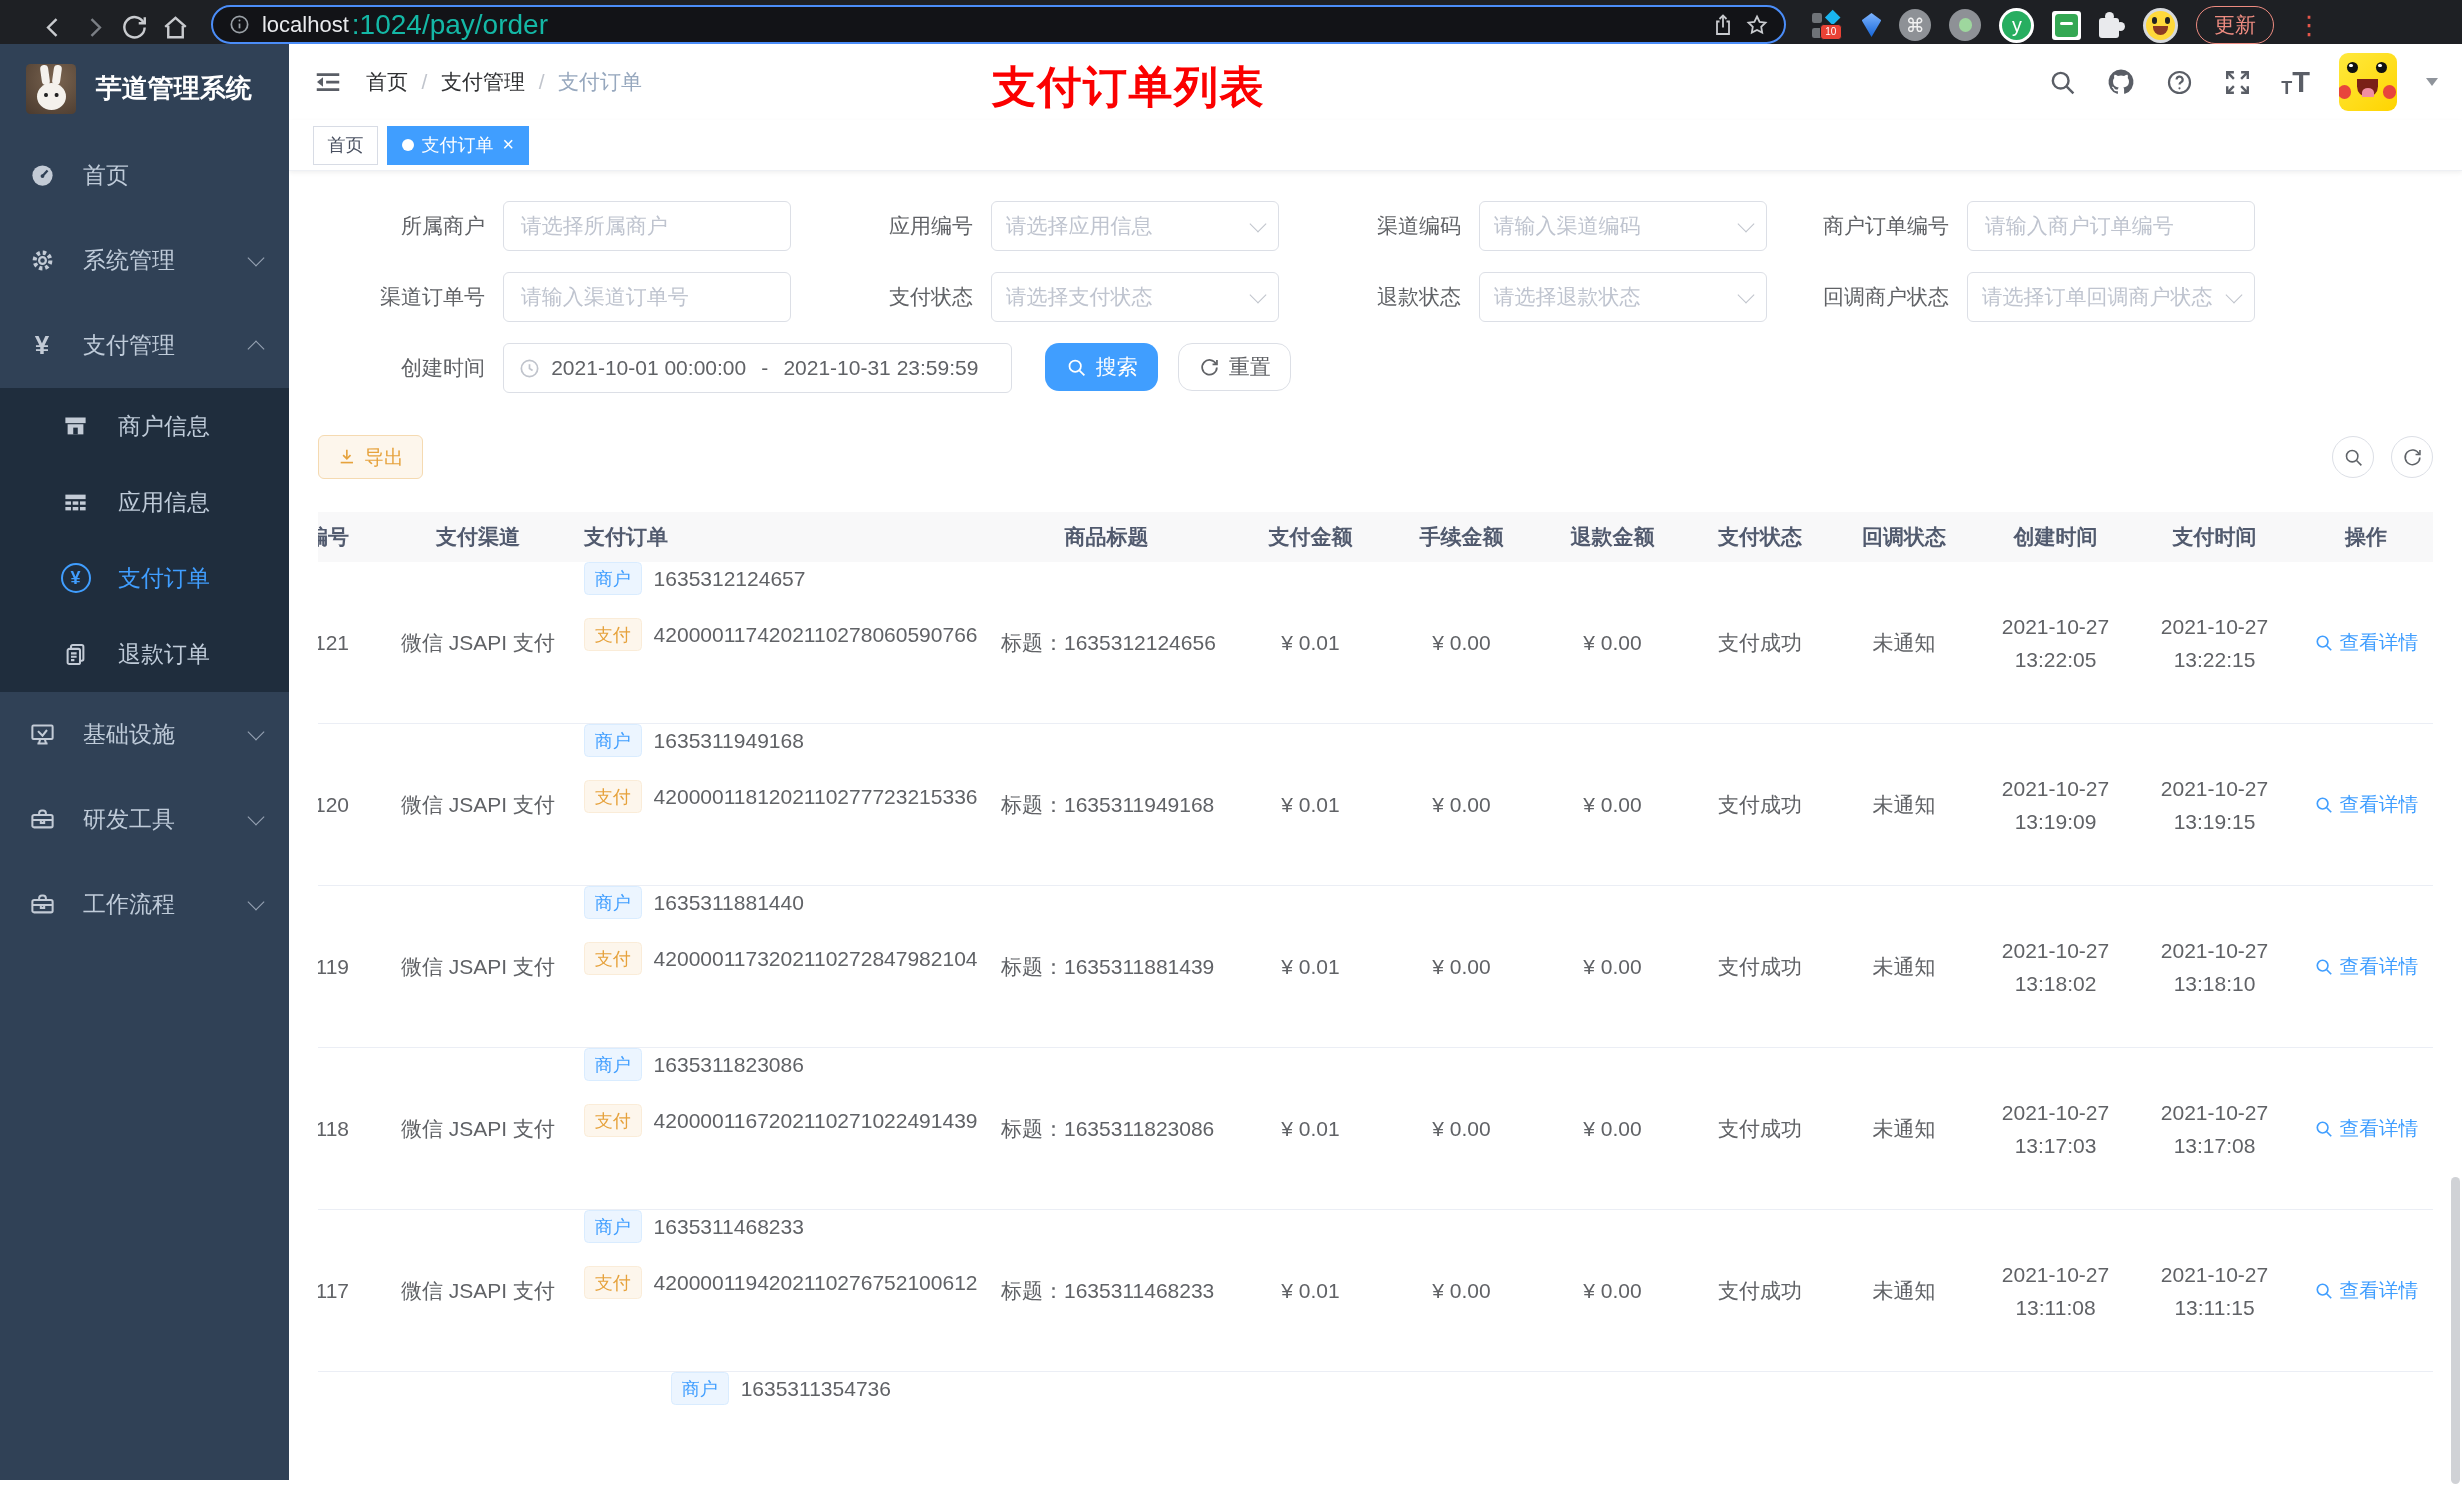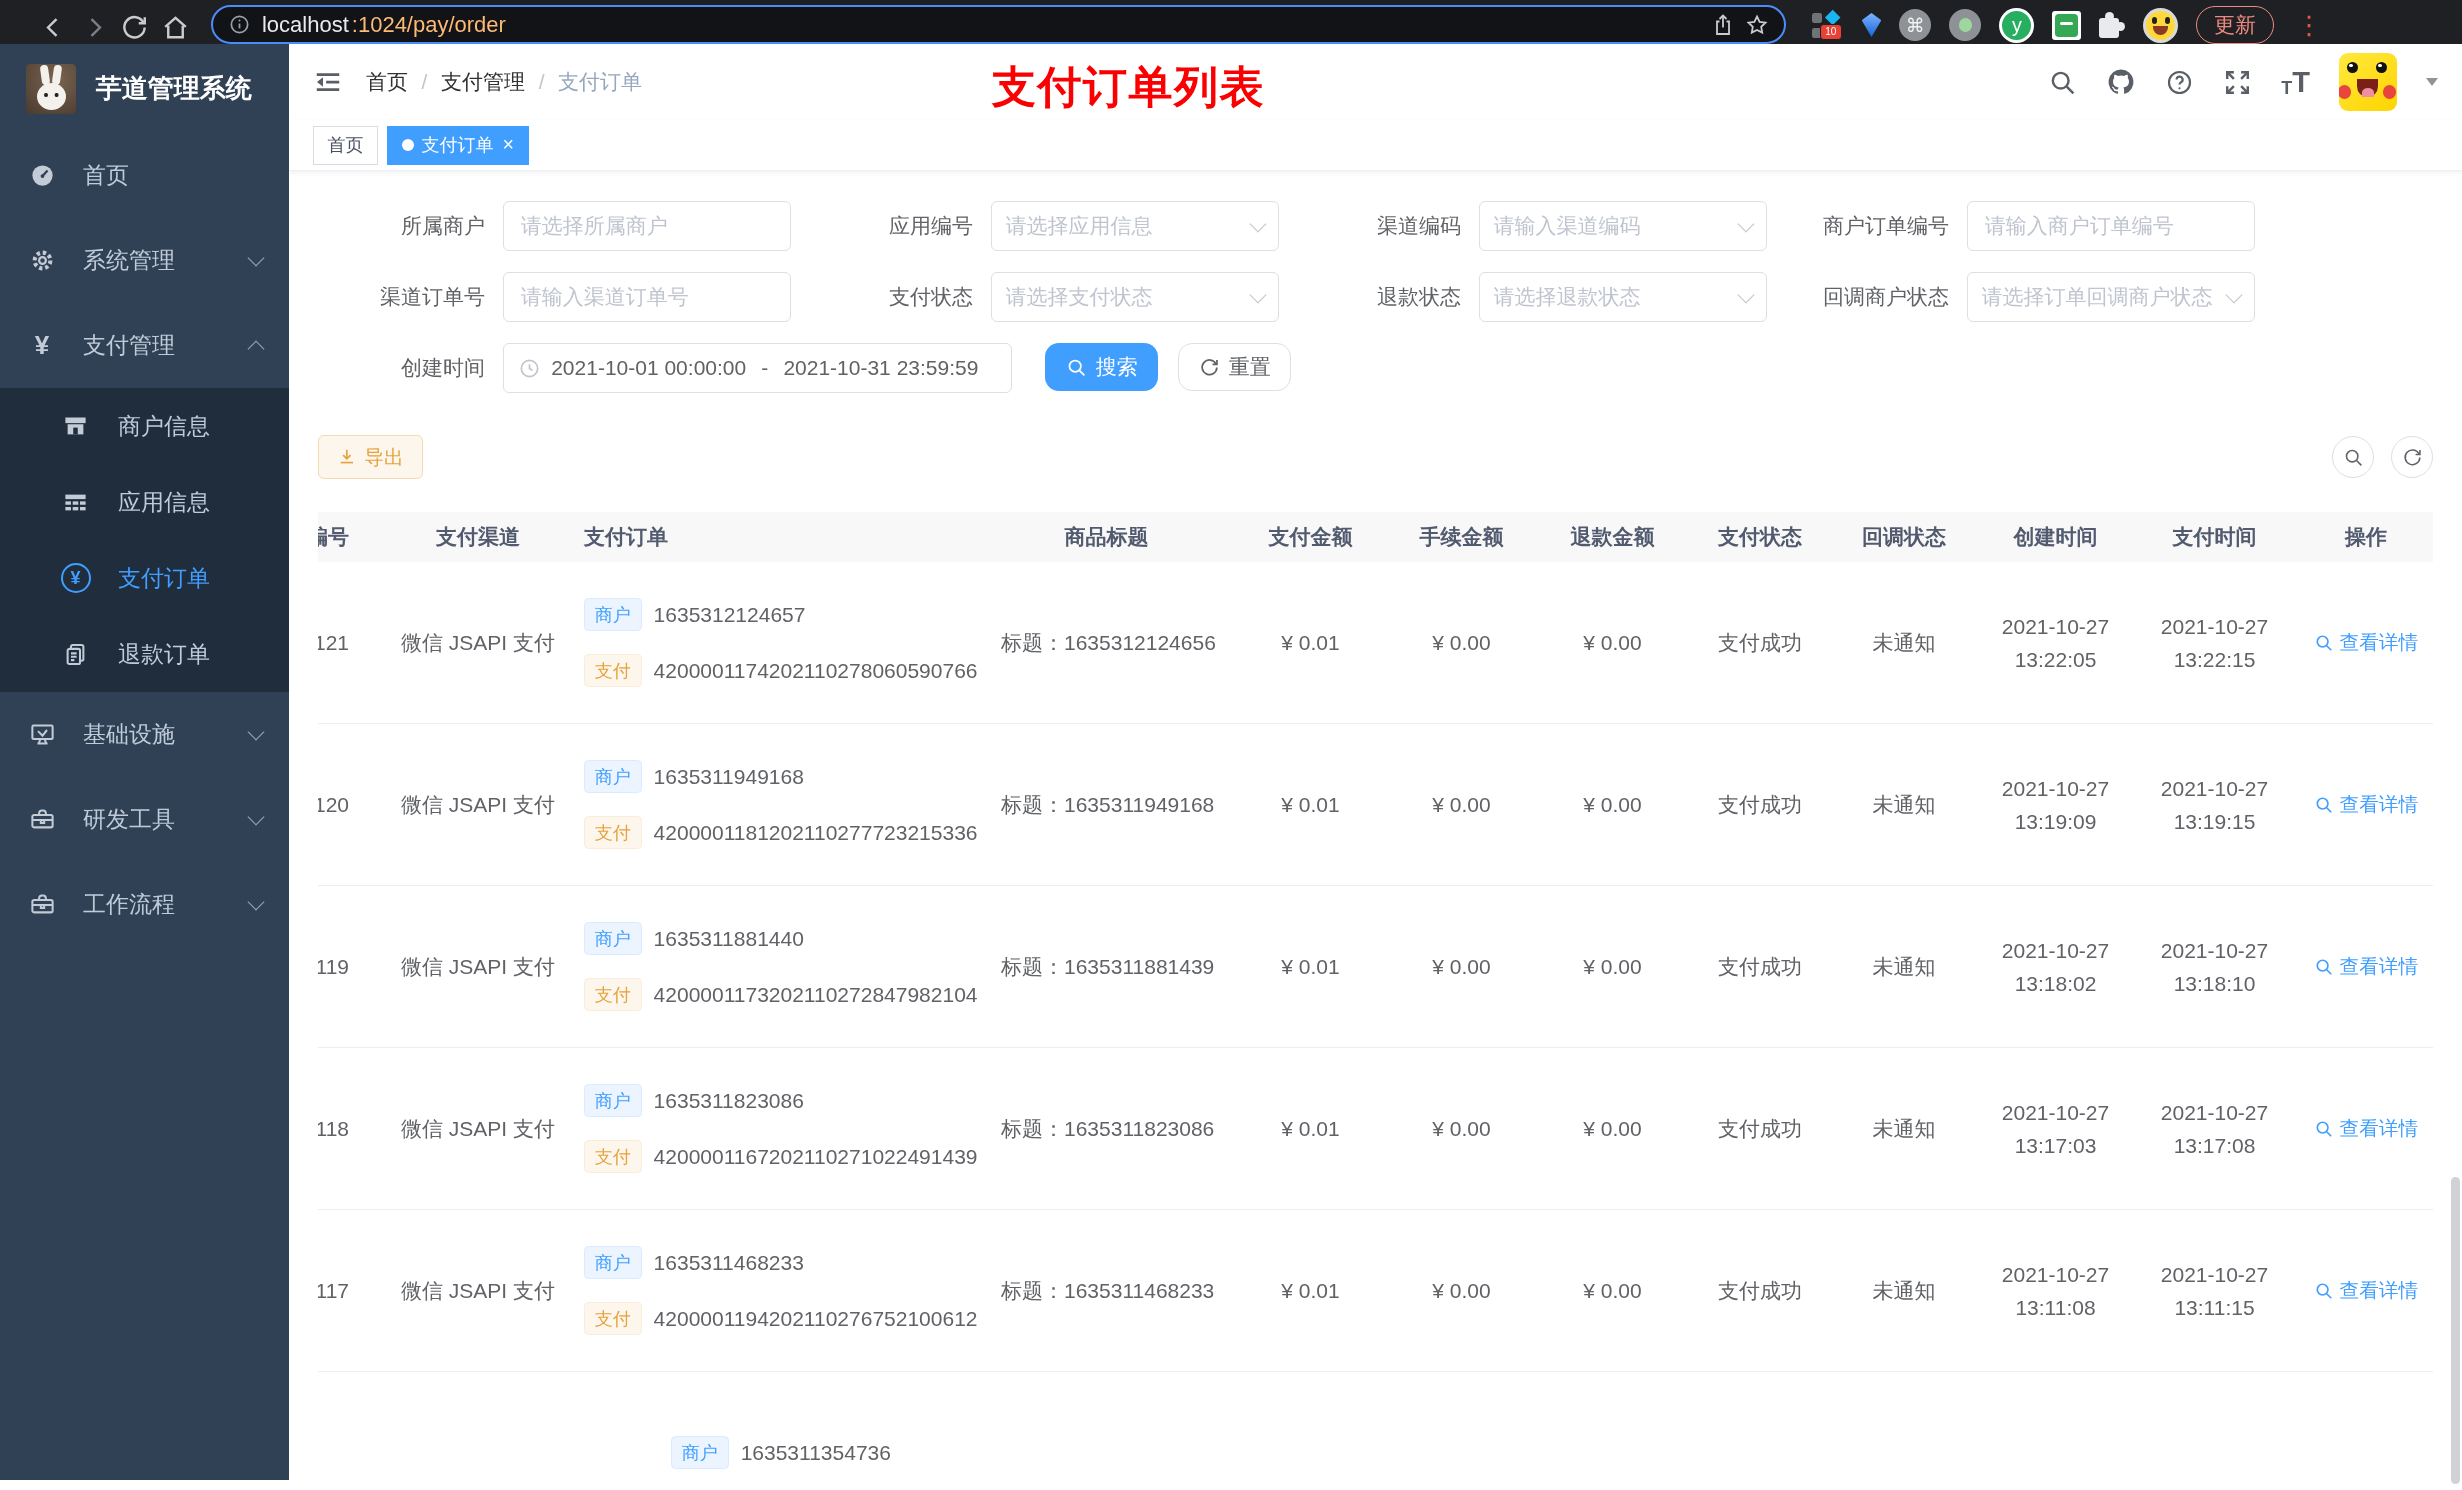--- a/index.html
+++ b/index.html
@@ -3,21 +3,21 @@
 <meta charset="utf-8">
 <style>
   *{box-sizing:border-box;margin:0;padding:0}
   html,body{width:2462px;height:1490px;overflow:hidden;font-family:"Liberation Sans","DejaVu Sans",sans-serif;background:#fff}
   .ic{display:block}
   
   .chrome{height:44px;background:#1e2024;display:flex;align-items:flex-end;padding:0 37px;gap:7.6px}
   .nav-ic{width:33px;height:33px;color:#c9cbcf;display:flex;align-items:center;justify-content:center;flex:none}
   .omnibox{flex:1;max-width:1575px;height:39px;margin:0 16.7px 0 12px;background:#121317;border:2.3px solid #4b8df8;border-radius:21px;display:flex;align-items:center;padding:0 15px;gap:10.6px;color:#9aa0a6}
   .omnibox .host{color:#e9eaed;font-size:22px}
-  .omnibox .rest{color:#fdba74;font-size:22px}
+  .omnibox .rest{color:#14b8a6;font-size:28px}
   .omni-spacer{flex:1}
   .ext-zone{display:flex;align-items:center;gap:18px}
   .ext-squares{width:33px;height:36px;position:relative;flex:none}
   .ext-squares i{position:absolute;background:#6f7378;width:9.8px;height:9.8px;border-radius:2.3px;left:1.5px}
   .ext-squares i.a{top:6px}.ext-squares i.b{top:21px}
   .ext-squares .dia{position:absolute;width:11.4px;height:11.4px;background:#19b5f1;transform:rotate(45deg);left:16px;top:4.5px}
   .ext-badge{position:absolute;left:9px;top:16.7px;background:#e94235;color:#fff;font-size:10px;padding:1.5px 4.5px;border-radius:3.8px;border:1.5px solid #1e2024}
   .gem{width:19.7px;height:24px;background:linear-gradient(180deg,#7db4ff,#1565d8);clip-path:polygon(50% 0,100% 30%,50% 100%,0 30%);flex:none}
   .gray-circle{width:32px;height:32px;border-radius:50%;background:#8e9196;color:#f1f1f1;display:flex;align-items:center;justify-content:center;font-size:19px;flex:none}
   .dot-circle{width:32px;height:32px;border-radius:50%;background:#8e9196;display:flex;align-items:center;justify-content:center;flex:none}
@@ -114,21 +114,21 @@
   .t-body .t-row{height:162px}
   .c0{width:114px;justify-content:flex-end;padding-right:38px}
   .c1{width:182px}
   .c2{width:409px;justify-content:flex-start;padding-left:15px}
   .c3{width:257px}
   .t-body .c3{justify-content:flex-start;padding-left:23px;text-align:left}
   .c4,.c5,.c6{width:151px}
   .c7,.c8{width:144px}
   .c9,.c10{width:159px}
   .c11{width:144px}
-  .order-cell{flex-direction:column;align-items:flex-start;justify-content:center;gap:23px}
+  .order-cell{flex-direction:column;align-items:flex-start;gap:23px}
   .o-line{display:flex;align-items:center;gap:12px}
   .mini-tag{height:33px;display:flex;align-items:center;padding:0 9.8px;border-radius:4.5px;font-size:18px;border:0.8px solid}
   .tag-blue{color:#409eff;background:#ecf5ff;border-color:#d9ecff}
   .tag-yellow{color:#e6a23c;background:#fdf6ec;border-color:#faecd8}
   .dt{flex-direction:column;line-height:33px}
   .detail-link{display:inline-flex;align-items:center;gap:6px;color:#409eff;font-size:19.7px;cursor:pointer;text-decoration:none}
   .partial .td{align-items:center}
   .scroll-thumb{position:fixed;right:2.3px;top:1177px;width:8.3px;height:307px;background:#c4c7cc;border-radius:4.5px;opacity:.8}
 </style>
 </head>

